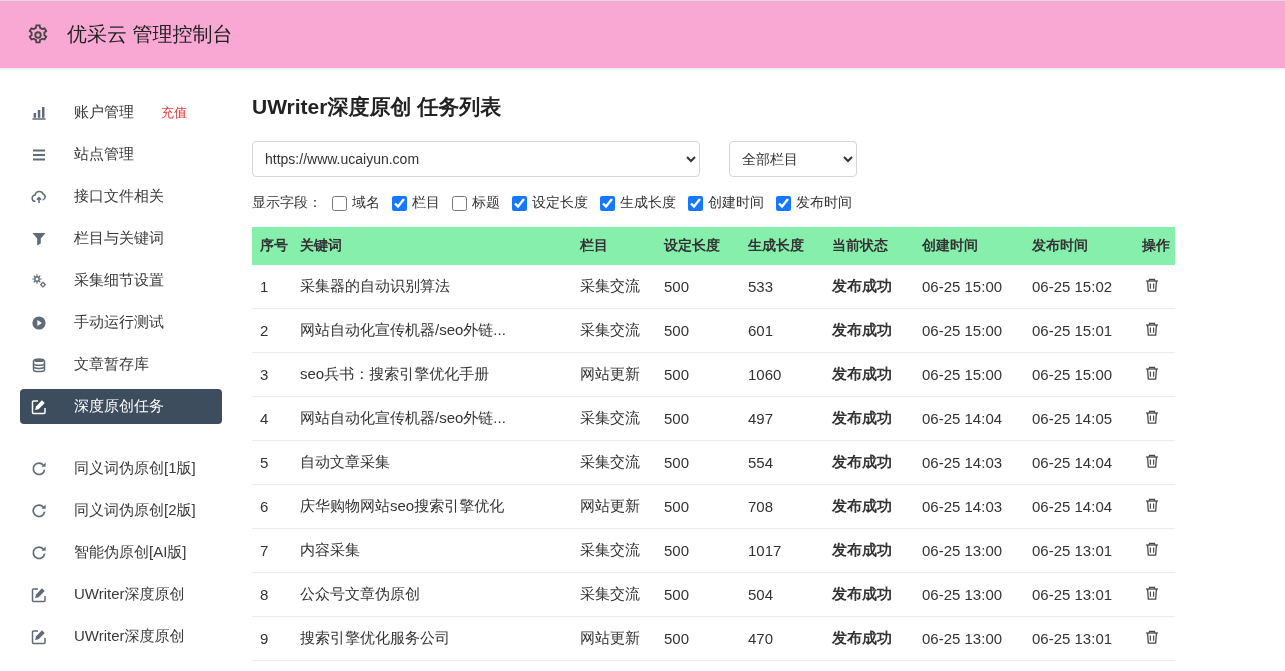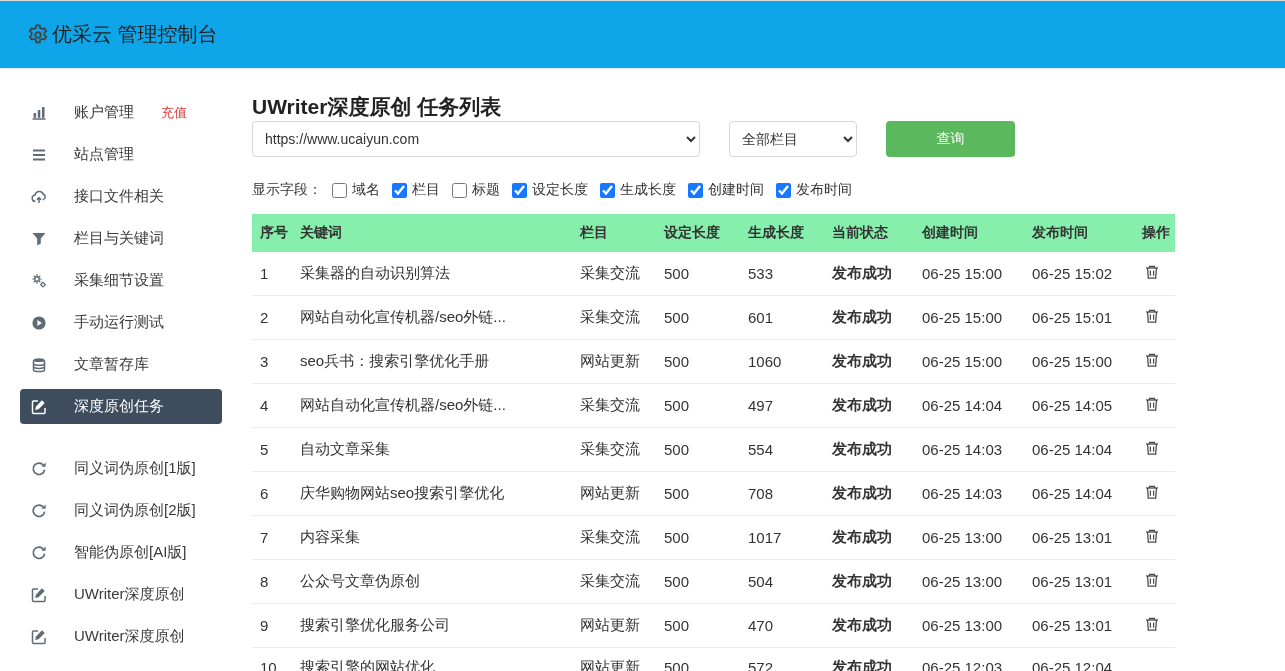--- a/index.html
+++ b/index.html
@@ -4,22 +4,22 @@
 <style>
   html, body { margin: 0; padding: 0; }
   body {
     width: 1285px; height: 671px; overflow: hidden;
     background: #fff; color: #333;
     font-family: "Liberation Sans", "DejaVu Sans", sans-serif;
     border-top: 1px solid #dcdcdc;
   }
   
   .app-header {
-    height: 67px; display: flex; align-items: center; gap: 3px;
-    padding: 0 27px; background: #0ea5e9;
+    height: 67px; display: flex; align-items: center; gap: 18px;
+    padding: 0 27px; background: #f9a8d4;
     border-bottom: 1px solid #ececec;
     box-shadow: 0 1px 3px rgba(0,0,0,.05);
   }
   .app-header .gear { display: flex; color: #444; }
   .app-title { font-size: 20px; color: #222; }
 
   
   .layout { display: flex; align-items: flex-start; }
   .sidebar { width: 242px; flex-shrink: 0; padding-top: 26px; }
   .side-item {
@@ -31,36 +31,36 @@
   .side-item .icon { width: 18px; height: 16px; display: flex; align-items: center; justify-content: center; color: var(--sidebar-icon, #5f6b77); flex-shrink: 0; }
   .side-item.active { background: var(--sidebar-active-bg, #3d4d5e); color: #fff; }
   .side-item.active .icon { color: #fff; }
   .side-item .badge { color: var(--badge-red, #e53935); font-size: 13px; margin-left: 1px; }
   .side-gap { height: 20px; }
 
   .main { flex: 1; padding: 24px 110px 0 10px; min-width: 0; }
   .page-title { font-size: 21px; font-weight: bold; color: #222; margin: 0; }
 
   
-  .filter-row { display: flex; align-items: center; gap: 29px; }
+  .filter-row { display: flex; align-items: center; gap: 29px; margin-top: 20px; }
   select {
     height: 36px; border: 1px solid #d4d7da; border-radius: 4px;
     background: #fff; color: #333; font-size: 14px; padding: 0 8px;
     font-family: inherit;
   }
   .domain-select { width: 448px; }
   .small-select { width: 128px; }
   .query-btn {
     width: 129px; height: 36px; border: none; border-radius: 4px;
     background: var(--accent-green, #5cb85c); color: #fff;
     font-size: 14px; cursor: pointer; font-family: inherit;
   }
 
   
-  .fields-row { display: flex; align-items: flex-start; margin-top: 24px; font-size: 14px; color: #333; }
+  .fields-row { display: flex; align-items: flex-start; margin-top: 17px; font-size: 14px; color: #333; }
   .fields-label { margin-right: 10px; }
   .field-check { display: flex; align-items: center; gap: 3px; margin-right: 12px; cursor: pointer; }
   .field-check input { width: 15px; height: 15px; accent-color: var(--checkbox-blue, #1677ff); margin: 0 2px 0 0; }
 
   
   .task-table { width: 100%; border-collapse: collapse; table-layout: fixed; margin-top: 15px; }
   .task-table th {
     background: #86efac; text-align: left; font-weight: bold;
     font-size: 14px; color: #333; padding: 10px 8px;
     white-space: nowrap; overflow: hidden;
@@ -217,21 +217,20 @@
   <main class="main">
     <h1 class="page-title">UWriter深度原创 任务列表</h1>
 
     <div class="filter-row">
       <select class="domain-select">
         <option>https://www.ucaiyun.com</option>
       </select>
       <select class="small-select">
         <option>全部栏目</option>
       </select>
-      <button class="query-btn">查询</button>
     </div>
 
     <div class="fields-row">
       <span class="fields-label">显示字段：</span>
       <span id="fields-group" style="display:flex;align-items:center;">
           <label class="field-check">
             <input type="checkbox" style="">
             <span>域名</span>
           </label>
           <label class="field-check">

